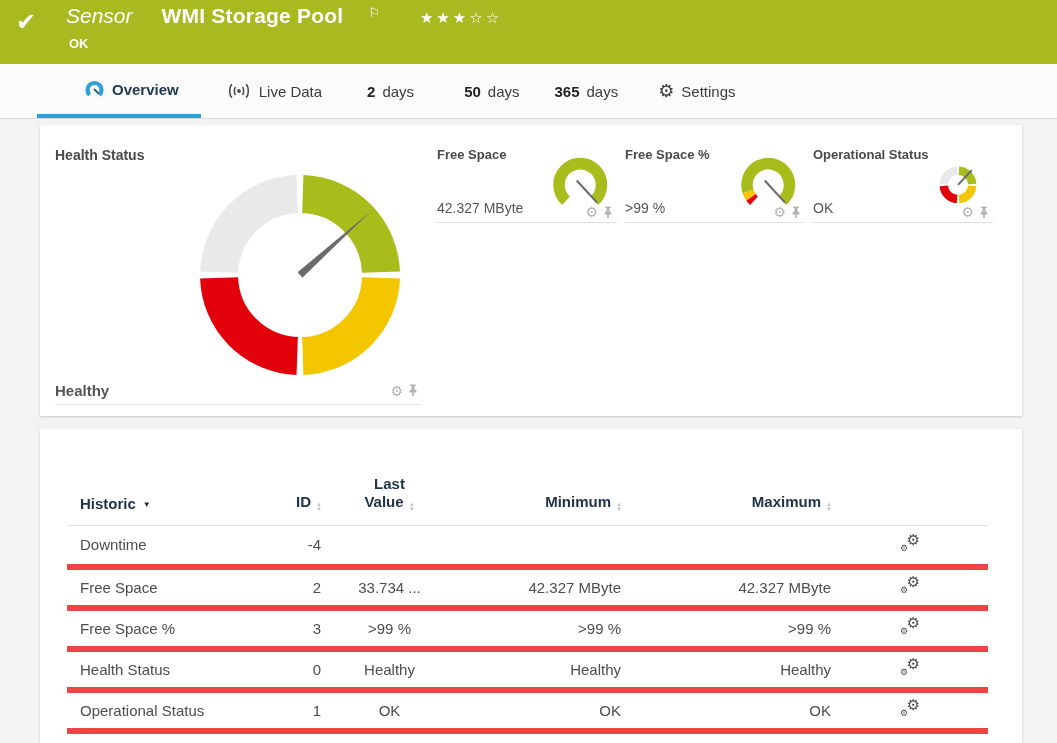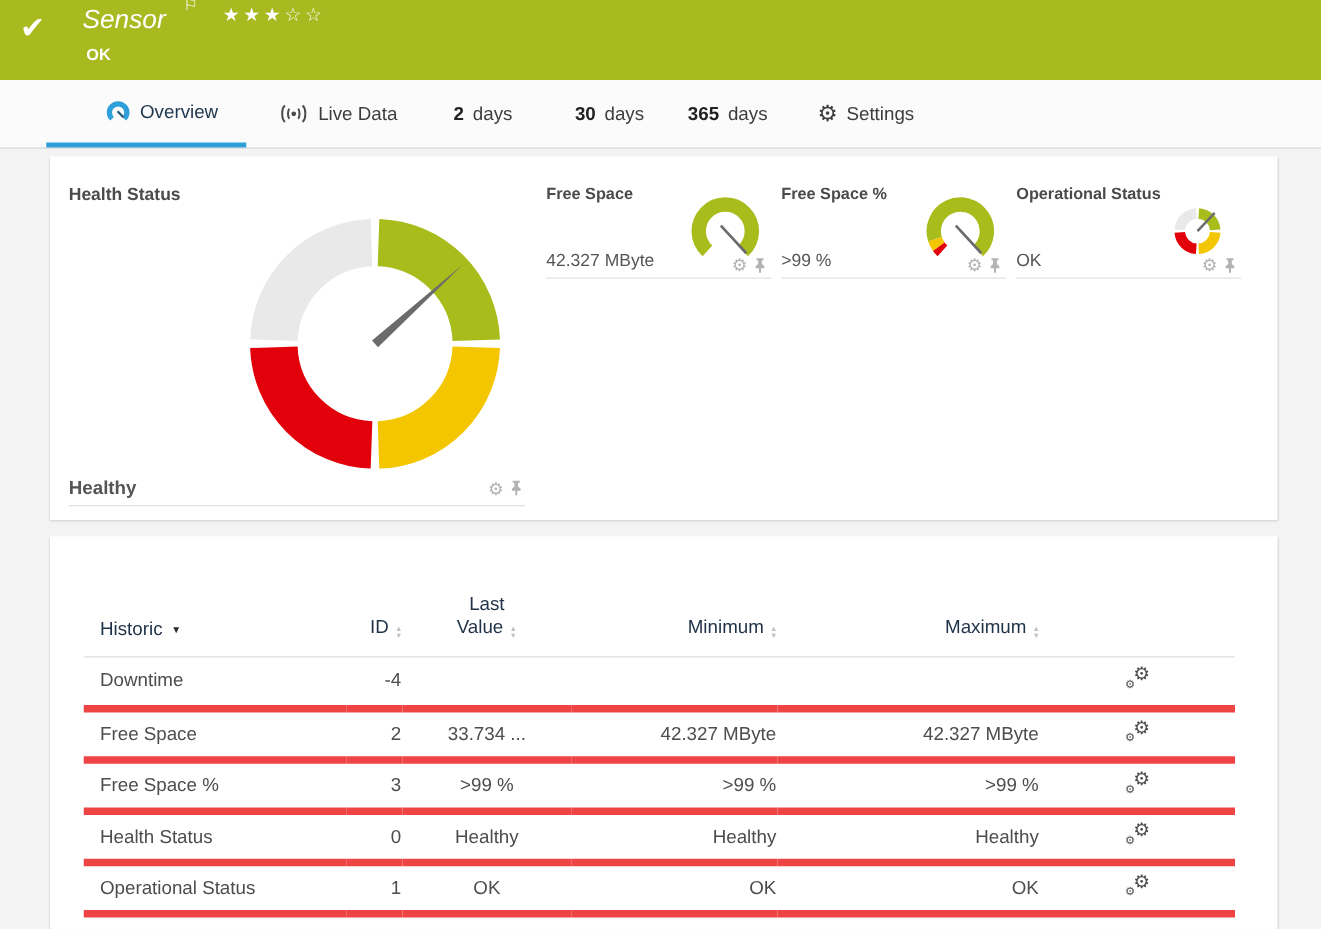--- a/index.html
+++ b/index.html
@@ -6,32 +6,32 @@
   html,body { margin:0; padding:0; }
   body {
     width:1057px; height:743px; overflow:hidden;
     background:#f3f3f3;
     font-family:"Liberation Sans", sans-serif;
     color:#4d4d4d;
   }
   
   .sensor-header { height:64px; background:#a8ba20; position:relative; color:#fff; }
   .check-icon { position:absolute; left:16px; top:8px; font-size:24px; color:#fff; }
-  .header-line1 { position:absolute; left:66px; top:4px; display:flex; align-items:flex-start; white-space:nowrap; }
+  .header-line1 { position:absolute; left:66px; top:4px; display:flex; align-items:flex-end; white-space:nowrap;gap:20px; }
   .sensor-type { font-style:italic; font-size:21px; margin-right:9px; }
   .sensor-title { font-size:21px; font-weight:bold; margin:0; letter-spacing:.2px; }
   .flag-icon { font-size:13px; margin-left:5px; position:relative; top:-8px; }
   .stars { font-size:15px; margin-left:20px; letter-spacing:3px; position:relative; top:-1px; }
   .sensor-status { position:absolute; left:69px; top:36px; font-size:13px; font-weight:bold; }
 
   
   .tabbar { height:55px; background:#fbfbfb; border-bottom:1px solid #d8d8d8; display:flex; font-size:15px; color:#3d3d3d; }
   .tab { display:flex; align-items:center; gap:7px; padding:15px 15px; cursor:pointer; white-space:nowrap; }
   .tab .num { font-weight:bold; color:#222; }
-  .tab-overview { margin-left:37px; padding:0 22px 0 47px; border-bottom:4px solid #2e9fd8; color:#203950; font-weight:normal; }
+  .tab-overview { margin-left:37px; padding:0 22px 0 47px; border-bottom:4px solid #2e9fd8; color:#203950; font-weight:bold; }
   .tab-live-data { margin-left:10px; }
   .tab-2-days { margin-left:15px; }
   .tab-30-days { margin-left:20px; }
   .tab-365-days { margin-left:5px;justify-content:center; }
   .tab-historic { margin-left:20px; }
   .tab-log { margin-left:25px; }
   .tab-settings { margin-left:10px; }
   .gear-glyph { font-size:18px; color:#3f3f3f; line-height:1; }
 
   
@@ -52,21 +52,21 @@
 
   .mini-panels { position:absolute; left:397px; top:22px; display:flex; }
   .mini-panel { width:180px; height:76px; margin-right:8px; border-bottom:1px solid #e2e2e2; position:relative; }
   .mini-panel .panel-title { font-size:13px; }
   .mini-gauge { position:absolute; right:4px; top:6px; }
   .mini-value { position:absolute; left:0; bottom:6px; font-size:14px; color:#555; }
   .mini-panel .footer-icons { position:absolute; right:2px; bottom:3px; }
 
   
   .channel-table { border-collapse:collapse; margin:0 0 0 27px; width:921px; table-layout:fixed; font-size:15px; }
-  .channel-table th { padding:46px 0 13px; border-bottom:1px solid #e0e0e0; color:#1f3147; font-weight:normal;
+  .channel-table th { padding:46px 0 13px; border-bottom:1px solid #e0e0e0; color:#1f3147; font-weight:bold;
                       vertical-align:bottom; white-space:nowrap; }
   .channel-table td { height:41px; border-bottom:6px solid #ef4444; color:#4d4d4d; }
   .col-channel { width:210px; text-align:left; padding-left:13px !important; }
   .col-id { width:45px; text-align:right; }
   .col-last { width:135px; text-align:center; }
   .col-min { width:165px; text-align:right; }
   .col-max { width:210px; text-align:right; }
   .col-gear { width:156px; text-align:center; }
   th.col-last { white-space:normal !important; }
   th.col-last .wrapbox { width:64px; margin:0 auto; line-height:18px; }
@@ -79,20 +79,21 @@
   .dbl-gear .g-big { position:absolute; right:0; top:-4px; font-size:15px; color:#4d4d4d; }
   .dbl-gear .g-small { position:absolute; left:0; bottom:-1px; font-size:9px; color:#4d4d4d; }
 </style>
 </head>
 <body>
 
 <header class="sensor-header">
   <span class="check-icon">✔</span>
   <div class="header-line1">
     <span class="sensor-type">Sensor</span>
+    <h1 class="sensor-title">WMI Storage Pool</h1>
     <span class="flag-icon">⚐</span>
     <span class="stars">★★★☆☆</span>
   </div>
   <div class="sensor-status">OK</div>
 </header>
 
 <nav class="tabbar">
   <div class="tab tab-overview">
     <svg width="21" height="20" viewBox="0 0 20 20">
       <path d="M5.1 16 A7 7 0 1 1 14.9 16" stroke="#2e9fd8" stroke-width="4.2" fill="none"></path>
@@ -105,21 +106,21 @@
       <circle cx="13" cy="8" r="1.9" fill="#4a4a4a"></circle>
       <path d="M6 1.5 C3 3.5,3 12.5,6 14.5 M9.5 4 C8 5.3,8 10.7,9.5 12 M20 1.5 C23 3.5,23 12.5,20 14.5 M16.5 4 C18 5.3,18 10.7,16.5 12" stroke="#4a4a4a" stroke-width="1.6" fill="none"></path>
     </svg>
     <span>Live Data</span>
   </div>
   <div class="tab tab-2-days">
     <span class="num">2</span>
     <span>days</span>
   </div>
   <div class="tab tab-30-days">
-    <span class="num">30</span>
+    <span class="num">50</span>
     <span>days</span>
   </div>
   <div class="tab tab-365-days">
     <span class="num">365</span>
     <span>days</span>
   </div>
   <div class="tab tab-settings">
     <span class="gear-glyph">⚙</span>
     <span>Settings</span>
   </div>

